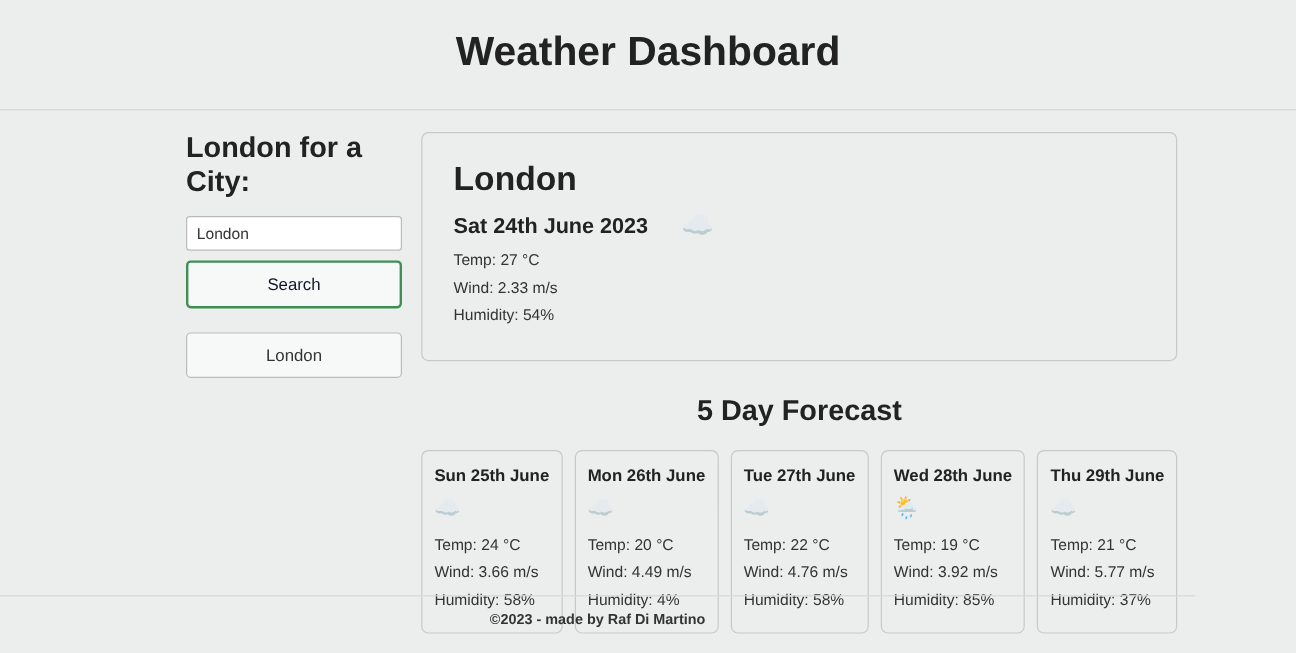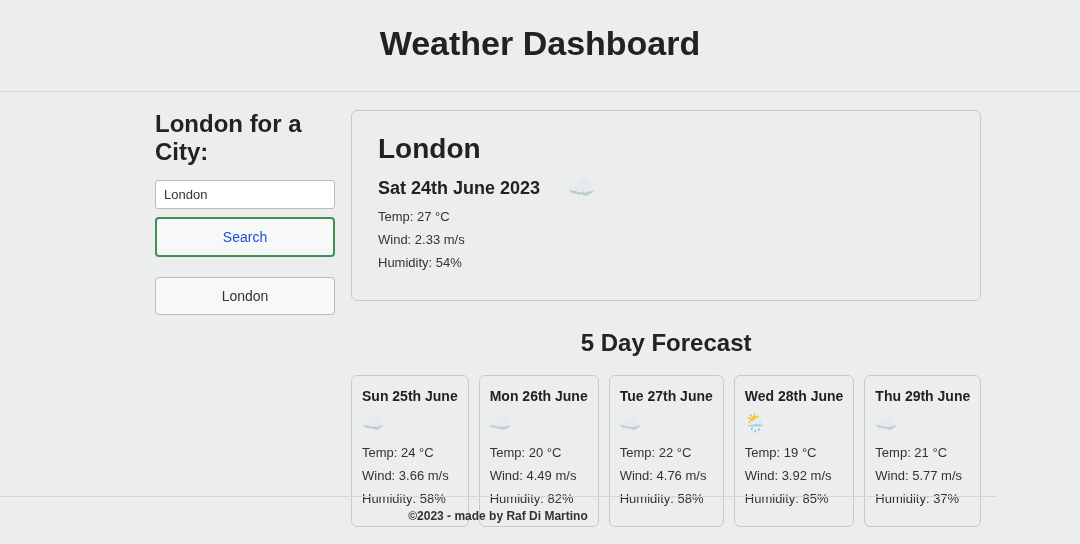--- a/index.html
+++ b/index.html
@@ -59,21 +59,21 @@
       display: block;
       padding: 10px 0;
       font-size: 14px;
       border-radius: 4px;
       background: #f7f8f8;
       cursor: pointer;
       margin-bottom: 8px;
       text-align: center;
     }
     .btn-search {
-      color: #1d4ed8;
+      color: #0f172a;
       border: 2px solid #3f8f55;
     }
     .btn-clear {
       color: #b33838;
       border: 1px solid #bbb;
     }
     .btn-history {
       color: #333;
       border: 1px solid #bbb;
       margin-top: 20px;
@@ -200,21 +200,21 @@
         <div class="icon-wrap"><span class="wicon wicon-sm">☁️</span></div>
         <p>Temp: 24 °C</p>
         <p>Wind: 3.66 m/s</p>
         <p>Humidity: 58%</p>
       </div>
       <div class="forecast-card">
         <h3>Mon 26th June</h3>
         <div class="icon-wrap"><span class="wicon wicon-sm">☁️</span></div>
         <p>Temp: 20 °C</p>
         <p>Wind: 4.49 m/s</p>
-        <p>Humidity: 82%</p>
+        <p>Humidity: 4%</p>
       </div>
       <div class="forecast-card">
         <h3>Tue 27th June</h3>
         <div class="icon-wrap"><span class="wicon wicon-sm">☁️</span></div>
         <p>Temp: 22 °C</p>
         <p>Wind: 4.76 m/s</p>
         <p>Humidity: 58%</p>
       </div>
       <div class="forecast-card">
         <h3>Wed 28th June</h3>

